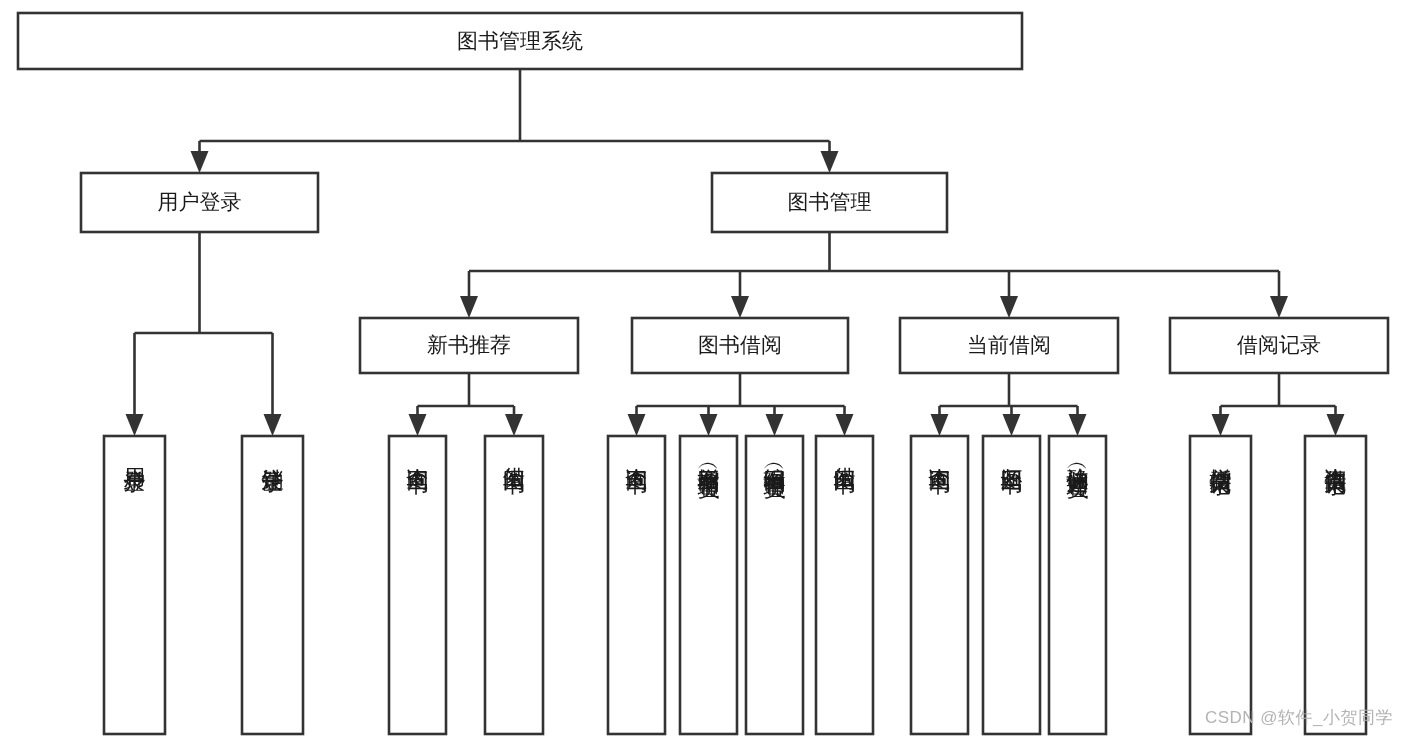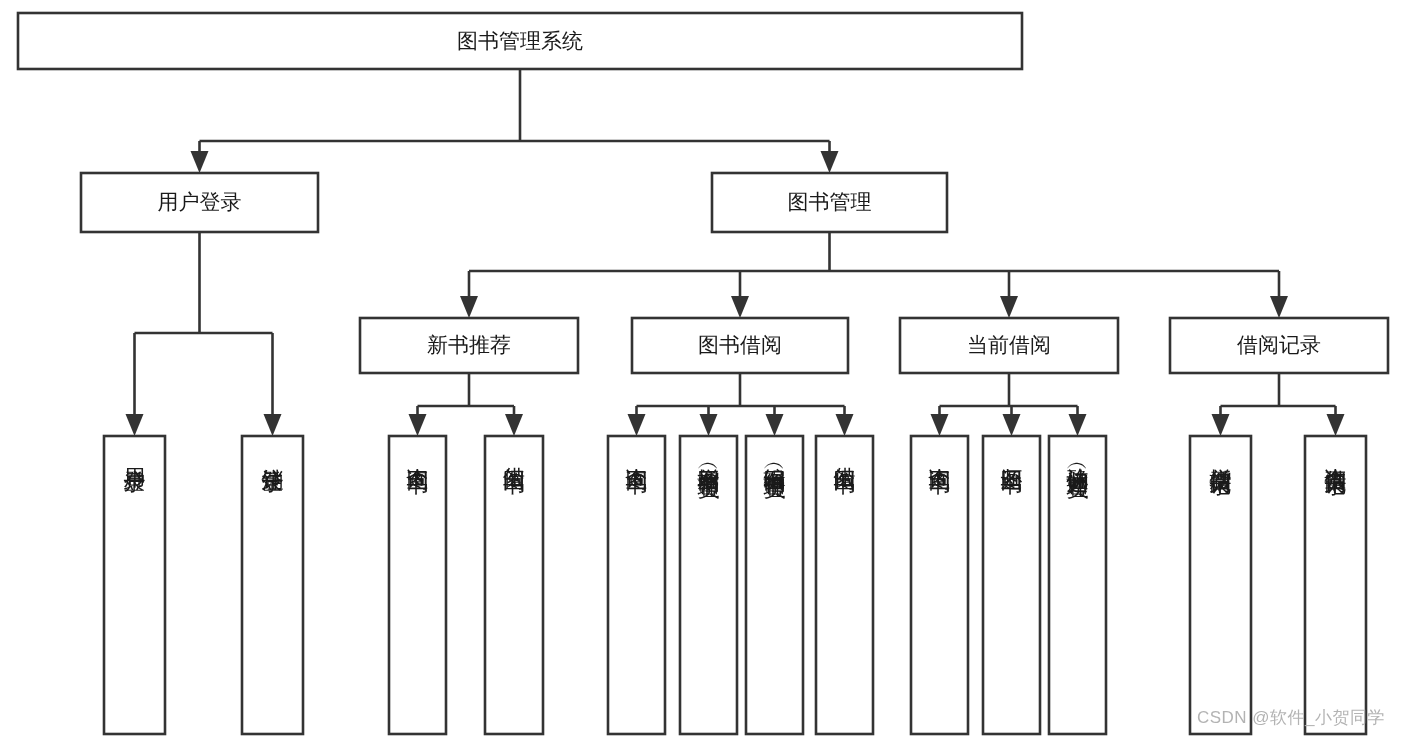--- a/index.html
+++ b/index.html
@@ -56,21 +56,21 @@
     font-size: 22px;
     line-height: 1.08;
     color: #1a1a1a;
     letter-spacing: 1.5px;
     white-space: nowrap;
     transform: translateX(-50%);
     pointer-events: none;
   }
   .watermark {
     position: absolute;
-    right: 20px;
+    right: 12px;
     bottom: 4px;
     font-family: "Liberation Sans", "DejaVu Sans", sans-serif;
     font-size: 17px;
     color: #b3b3b3;
     letter-spacing: 0.5px;
     white-space: nowrap;
   }
 </style>
 </head>
 <body>

